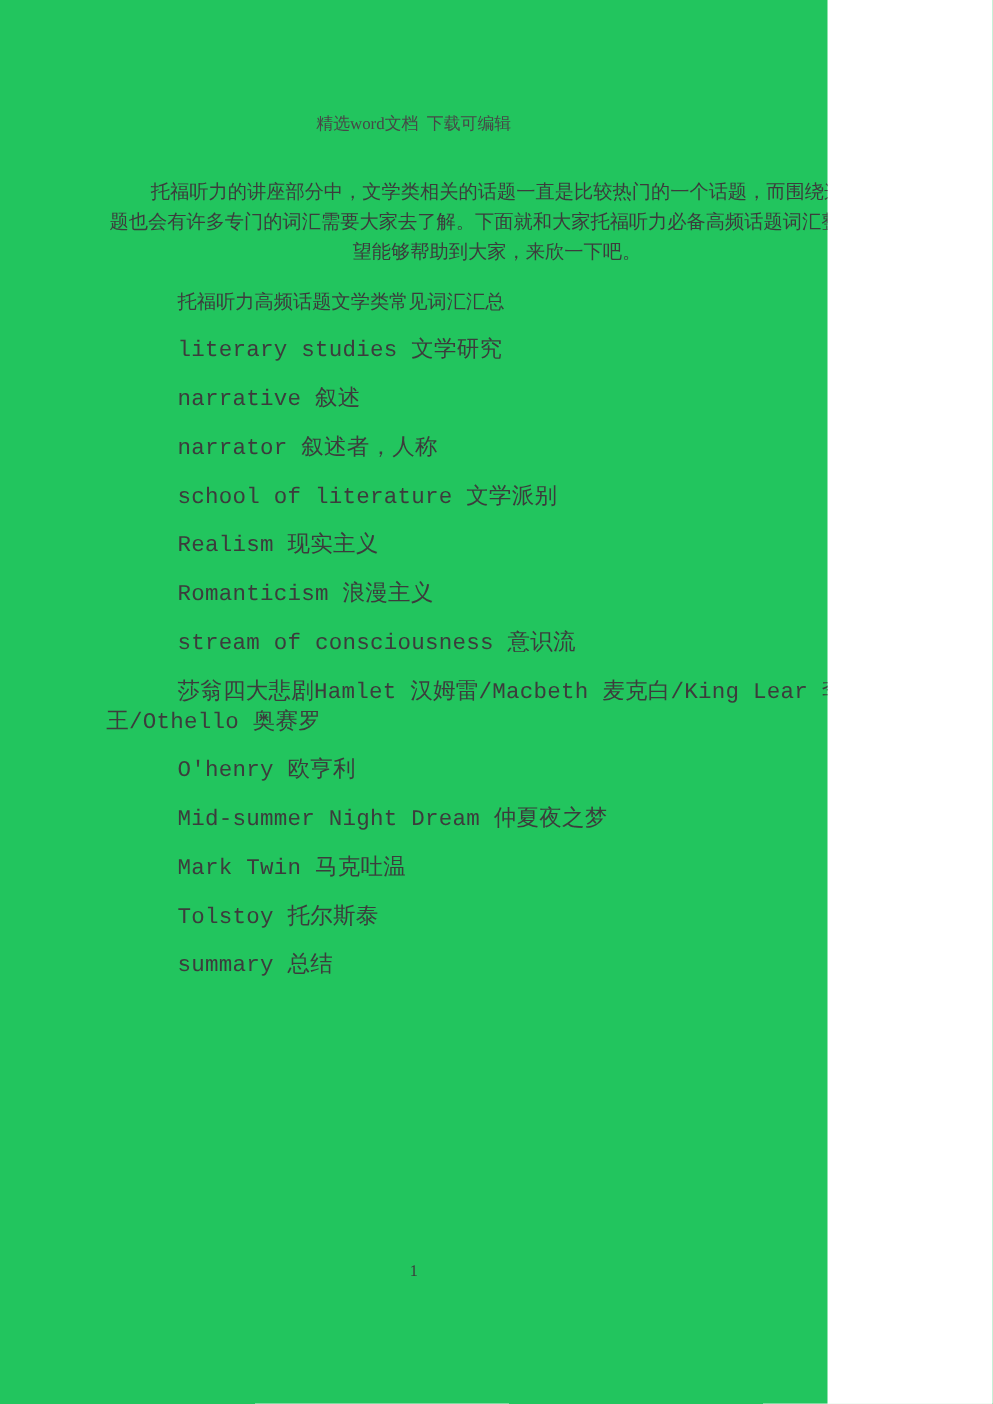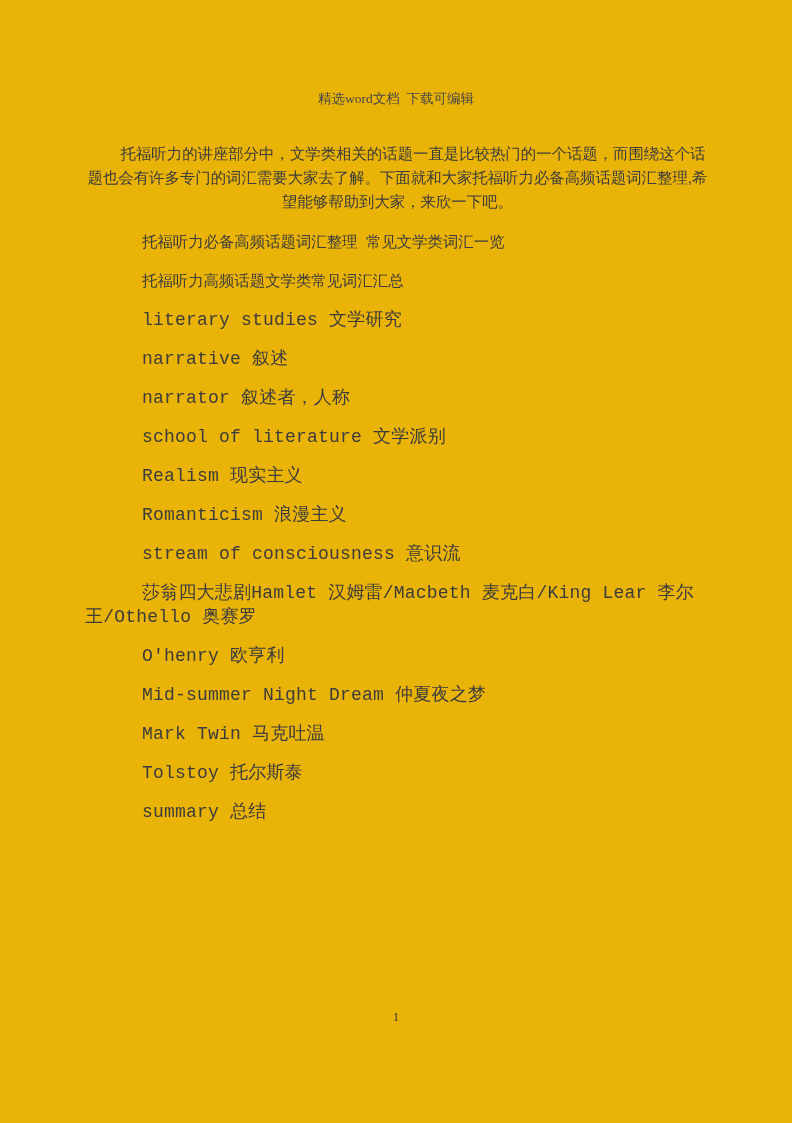--- a/index.html
+++ b/index.html
@@ -2,23 +2,23 @@
 <html><head>
 <meta charset="utf-8">
 <style>
   html, body {
     margin: 0;
     padding: 0;
     background: #ffffff;
   }
   .page {
     position: relative;
-    width: 792px;
+    width: 662px;
     height: 1123px;
-    background: #eab308;
+    background: #22c55e;
     overflow: hidden;
     color: #3c3c3c;
   }
   .pre {
     white-space: pre-wrap;
   }
   .doc-header {
     position: absolute;
     top: 91px;
     left: 0;
@@ -73,21 +73,20 @@
 <body>
 
 <div class="page">
 
   <div class="doc-header pre">精选word文档  下载可编辑</div>
 
   <div class="content">
 
     <p class="intro pre">托福听力的讲座部分中，文学类相关的话题一直是比较热门的一个话题，而围绕这个话题也会有许多专门的词汇需要大家去了解。下面就和大家托福听力必备高频话题词汇整理,希望能够帮助到大家，来欣一下吧。</p>
 
-    <p class="line list-title pre">托福听力必备高频话题词汇整理  常见文学类词汇一览</p>
 
     <p class="line list-subtitle pre">托福听力高频话题文学类常见词汇汇总</p>
 
     <p class="line vocab-item pre">literary studies 文学研究</p>
     <p class="line vocab-item pre">narrative 叙述</p>
     <p class="line vocab-item pre">narrator 叙述者，人称</p>
     <p class="line vocab-item pre">school of literature 文学派别</p>
     <p class="line vocab-item pre">Realism 现实主义</p>
     <p class="line vocab-item pre">Romanticism 浪漫主义</p>
     <p class="line vocab-item pre">stream of consciousness 意识流</p>

